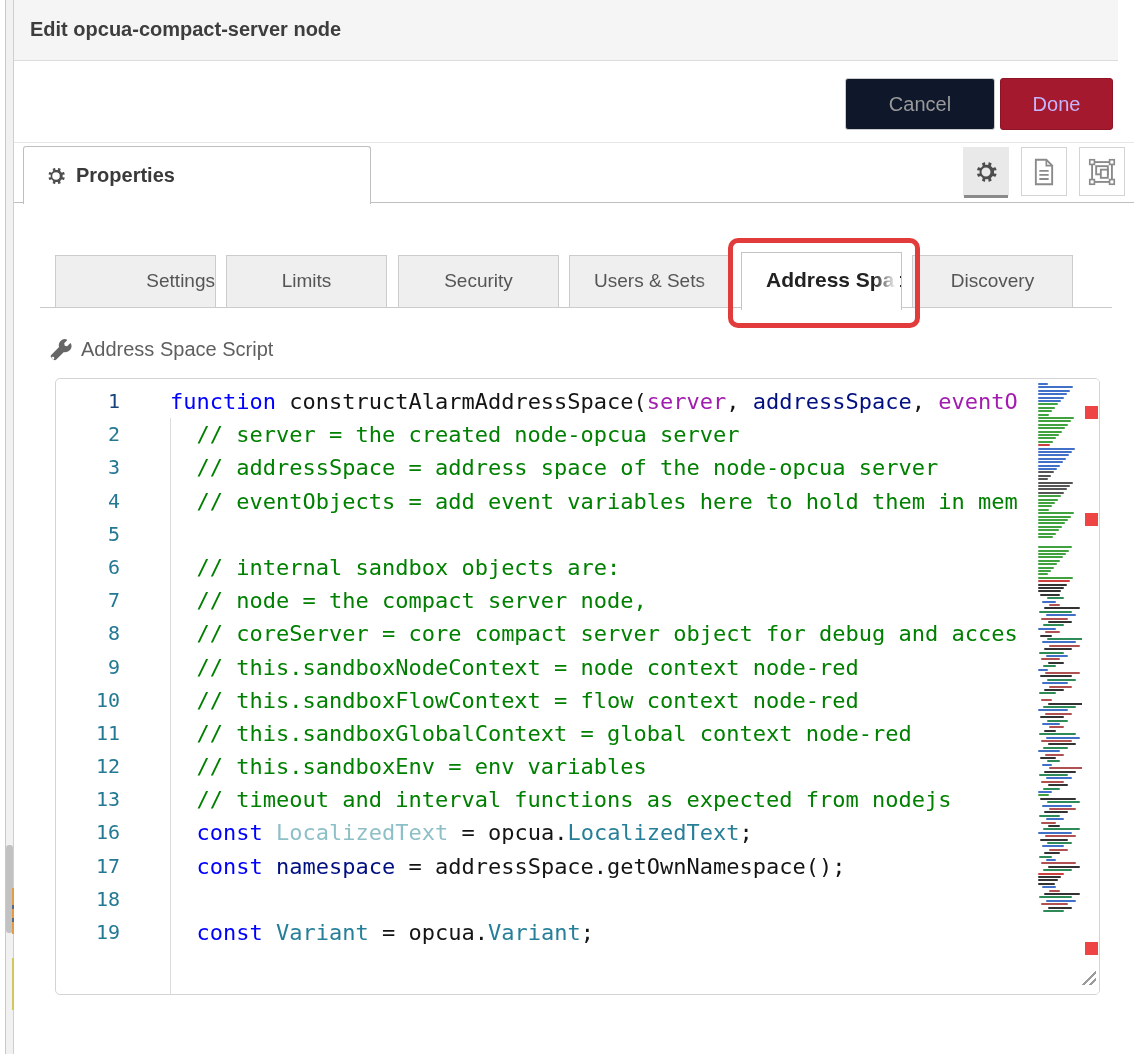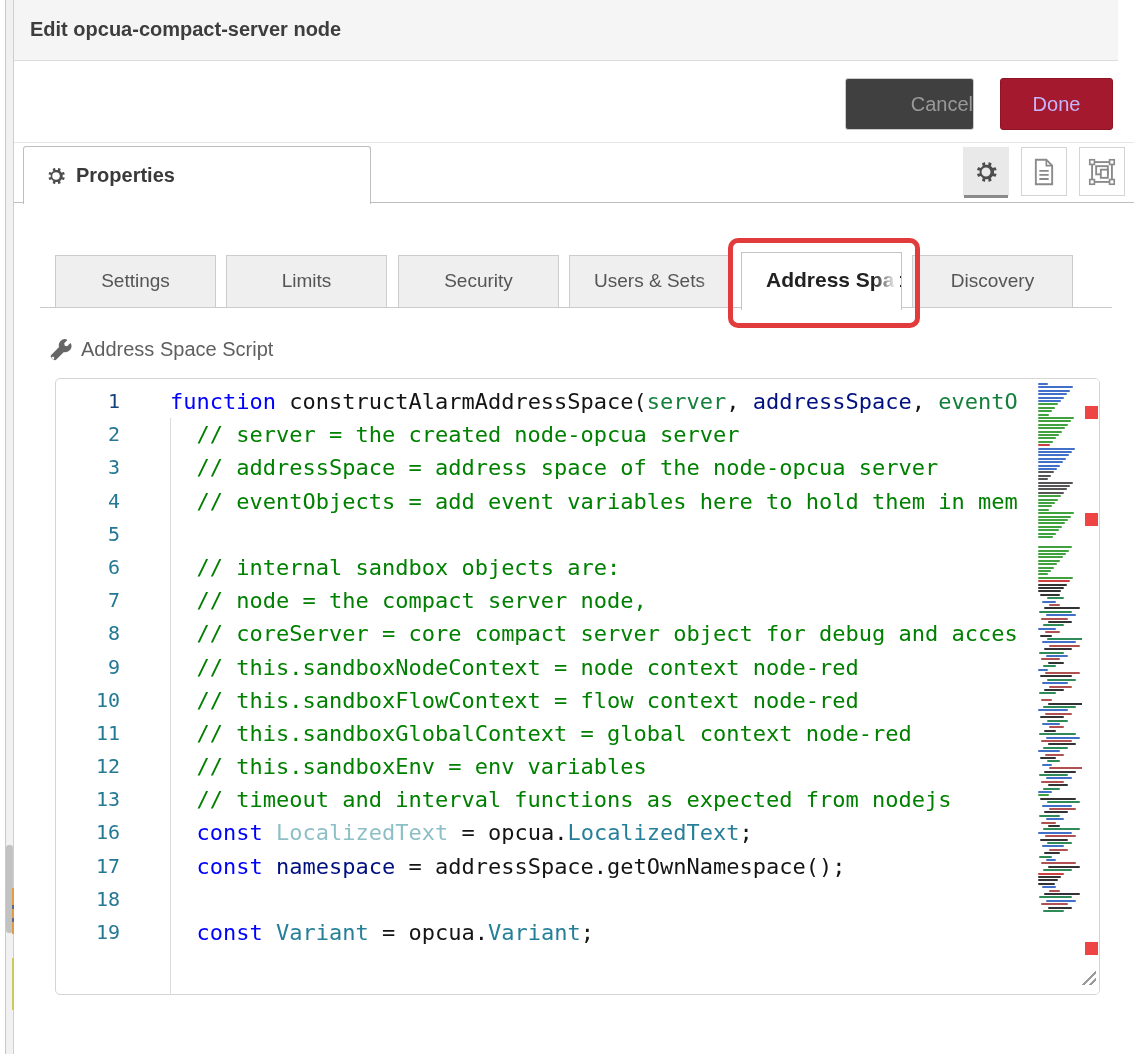--- a/index.html
+++ b/index.html
@@ -19,21 +19,21 @@
   .tick-yellow { top:958px; height:52px; background:#cfc85a; }
 
   
   .dialog { position:absolute; left:14px; top:0; right:0; bottom:0; background:#fff; }
   .dlg-header { position:absolute; left:0; top:0; right:16px; height:61px; background:#f5f5f5; border-bottom:1px solid #dcdcdc; }
   .dlg-title { position:absolute; left:16px; top:18px; font-size:20px; font-weight:bold; color:#3d3d3d; }
 
   .btn { position:absolute; top:78px; height:52px; font-size:20px; border-radius:3px; cursor:pointer;
          font-family:"Liberation Sans", sans-serif; }
   .btn-delete { left:13px;  width:121px; background:#fff; border:1px solid #ccc; color:#a0a0a0; }
-  .btn-cancel { left:831px; width:129px; background:#404040; border:1px solid #ccc; color:#999;text-align:right; }
+  .btn-cancel { left:831px; width:150px; background:#0f172a; border:1px solid #ccc; color:#999; }
   .btn-done   { left:986px; width:113px; background:#a4192d; border:1px solid #8d1526; color:#c4b5fd; }
 
   .toolbar-divider { position:absolute; left:0; right:0; top:142px; height:1px; background:#e7e7e7; }
   .tabbar-line { position:absolute; left:0; right:0; top:202px; height:1px; background:#bfbfbf; z-index:1; }
 
   .prop-tab { position:absolute; left:9px; top:146px; width:348px; height:58px; background:#fff;
               border:1px solid #bfbfbf; border-bottom:none; border-radius:3px 3px 0 0; z-index:2;
               display:flex; align-items:center; padding-left:22px; gap:10px; cursor:pointer; }
   .prop-tab span { font-size:20px; font-weight:bold; color:#3a3a3a; }
 
@@ -42,21 +42,21 @@
   .ib-gear { left:949px; background:#e9e9e9; border-color:#e9e9e9; }
   .ib-underline { position:absolute; left:0; right:0; bottom:-3px; height:3px; background:#8a8a8a; }
   .ib-doc { left:1007px; }
   .ib-app { left:1065px; }
 
   
   .node-tabs-line { position:absolute; left:26px; top:307px; width:1072px; height:1px; background:#c9c9c9; z-index:1; }
   .ntab { position:absolute; top:255px; width:161px; height:53px; background:#efefef; border:1px solid #ccc;
           color:#555; font-size:19px; text-align:center; line-height:50px; cursor:pointer; z-index:1;
           overflow:hidden; white-space:nowrap; }
-  .t0 { left:41px; } .t1 { left:212px; } .t2 { left:384px; } .t3 { left:555px; } .t5 { left:898px; }
+  .t0 { left:41px;text-align:right; } .t1 { left:212px; } .t2 { left:384px; } .t3 { left:555px; } .t5 { left:898px; }
   .ntab-active { position:absolute; left:727px; top:252px; width:161px; height:58px; background:#fff;
                  border:1px solid #c4c4c4; border-bottom:none; z-index:2; overflow:hidden; white-space:nowrap;
                  font-size:21px; font-weight:bold; color:#222; line-height:54px; padding-left:24px; cursor:pointer; }
   .tab-fade-gray { position:absolute; right:1px; top:1px; bottom:1px; width:28px;
                    background:linear-gradient(90deg, rgba(239,239,239,0), #efefef 85%); }
   .tab-fade-white { position:absolute; right:1px; top:1px; bottom:1px; width:26px;
                     background:linear-gradient(90deg, rgba(255,255,255,0), #fff 85%); }
 
   .annotation { position:absolute; left:714px; top:238px; width:192px; height:90px;
                 border:5px solid #e23b3c; border-radius:10px; z-index:5; pointer-events:none; }
@@ -70,21 +70,21 @@
             font-family:"DejaVu Sans Mono", monospace; }
   .code-lines { position:absolute; left:0; top:6px; width:980px; }
   .code-line { display:flex; height:33.2px; line-height:33.2px; }
   .lineno { width:64px; text-align:right; font-size:20px; color:#237893; flex:none; }
   .lineno.active { color:#16427e; }
   .code-text { padding-left:50px; white-space:pre; overflow:hidden; width:916px; font-size:22px; color:#141414; }
   .kw  { color:#0000ff; }
   .cm  { color:#008000; }
   .pl  { color:#141414; }
   .pd  { color:#001080; }
-  .pg  { color:#15803d; }
+  .pg  { color:#a21caf; }
   .ty  { color:#267f99; }
   .tyf { color:#8dbfc7; }
   .err { color:#141414; text-decoration:underline; text-decoration-style:wavy; text-decoration-color:#e51400;
          text-decoration-thickness:2px; text-underline-offset:6px; }
   .hint { position:relative; display:inline-block; }
   .hint::after { content:"..."; position:absolute; left:1px; bottom:-4px; color:#888; font-size:18px;
                  letter-spacing:2px; line-height:0; }
   .indent-guide { position:absolute; left:114px; top:39px; width:1px; height:578px; background:#dcdcdc; }
 
   .minimap { position:absolute; left:980px; top:4px; width:46px; height:530px; }

